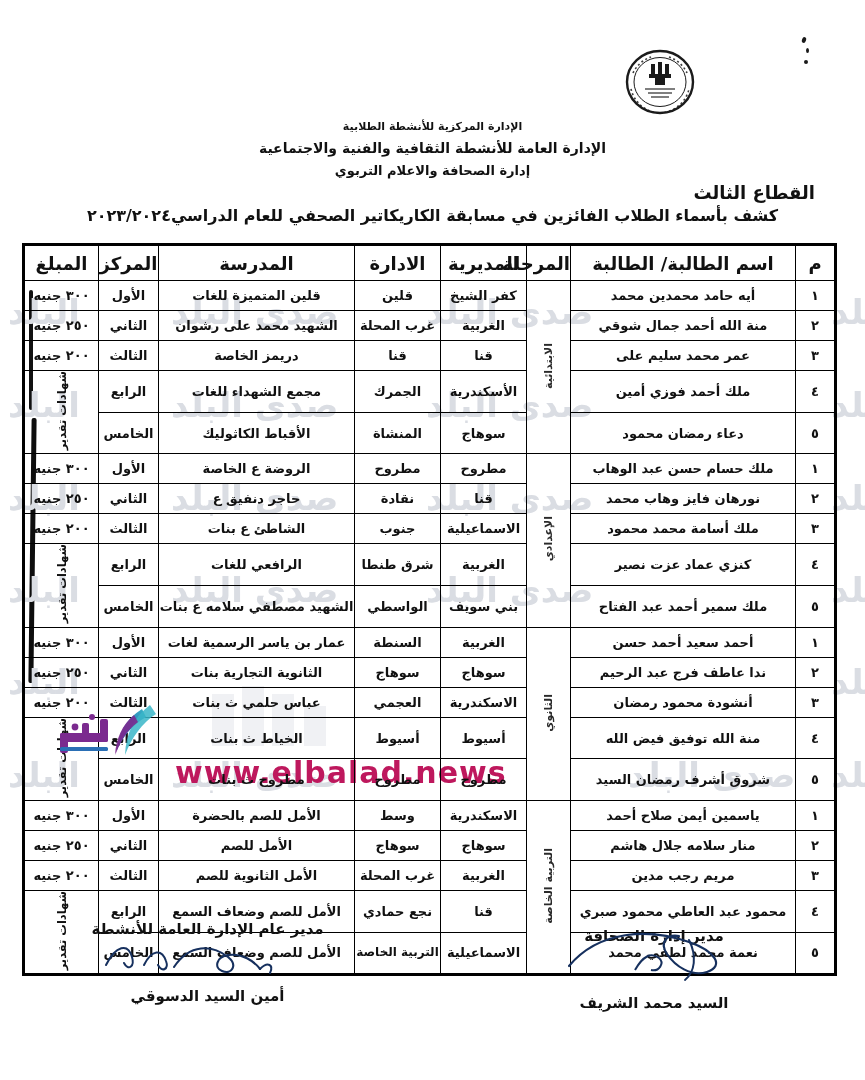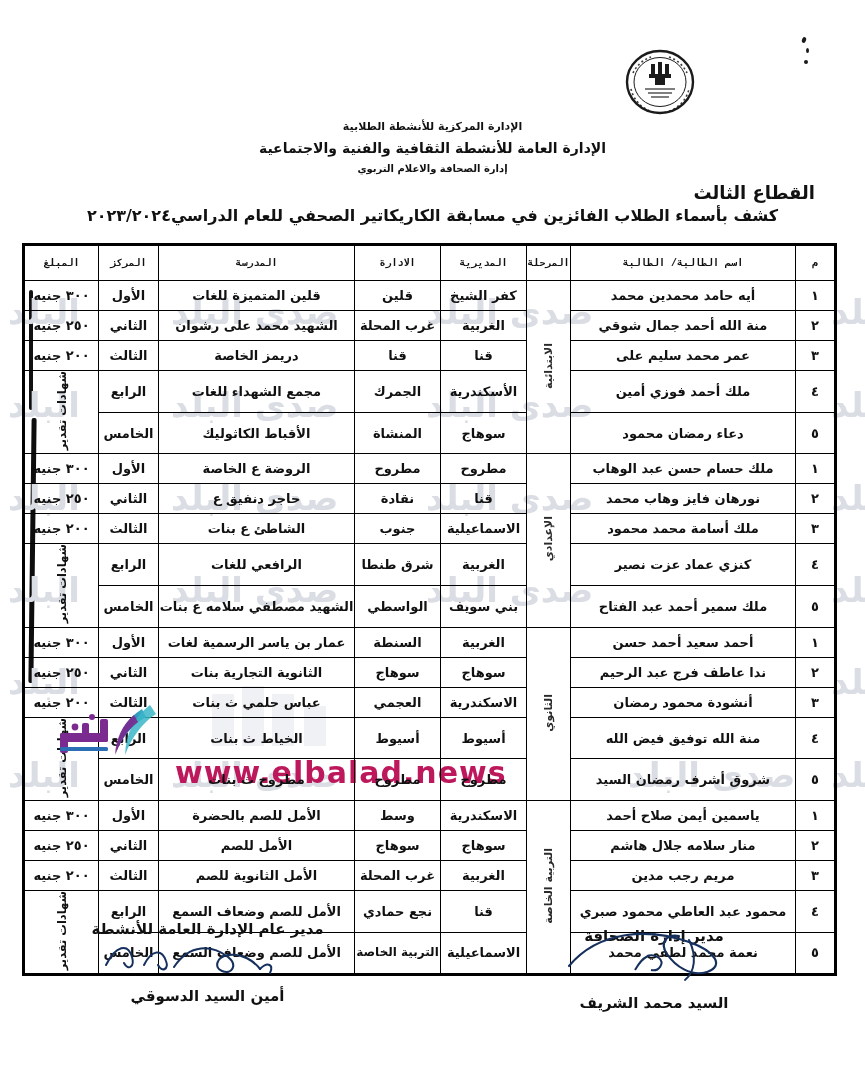--- a/index.html
+++ b/index.html
@@ -31,21 +31,21 @@
   .wm-block{position:absolute;pointer-events:none;user-select:none;}
 
   
   .emblem{
     position:absolute;left:617px;top:47px;width:86px;height:70px;
   }
   .hdr-lines{position:absolute;left:0;right:0;top:120px;text-align:center;}
   .hdr-lines div{font-weight:700;color:#111;margin-bottom:7px;}
   .h1{font-size:11px;}
   .h2{font-size:14px;}
-  .h3{font-size:10px;}
+  .h3{font-size:13px;}
 
   .sector{
     position:absolute;right:50px;top:182px;
     font-size:18px;font-weight:700;
     text-underline-offset:4px;text-decoration-thickness:2px;
   }
 
   .doc-title{
     position:absolute;left:0;right:0;top:206px;text-align:center;
     font-size:16px;font-weight:700;letter-spacing:0px;
@@ -59,21 +59,21 @@
     background:transparent;
     table-layout:fixed;
   }
   table.main td,table.main th{
     border:1px solid #000;
     text-align:center;vertical-align:middle;
     font-weight:700;color:#111;
     background:transparent;
     padding:0;
   }
-  thead th{font-size:10px;height:34px;border-bottom:3px solid #000;font-family:Liberation Mono, monospace;}
+  thead th{font-size:18px;height:34px;border-bottom:3px solid #000;}
   tbody td{font-size:13px;height:29px;}
 
   
   col.c-num{width:40px;}
   col.c-name{width:225px;}
   col.c-stage{width:44px;}
   col.c-dir{width:86px;}
   col.c-adm{width:86px;}
   col.c-school{width:196px;}
   col.c-rank{width:60px;}

